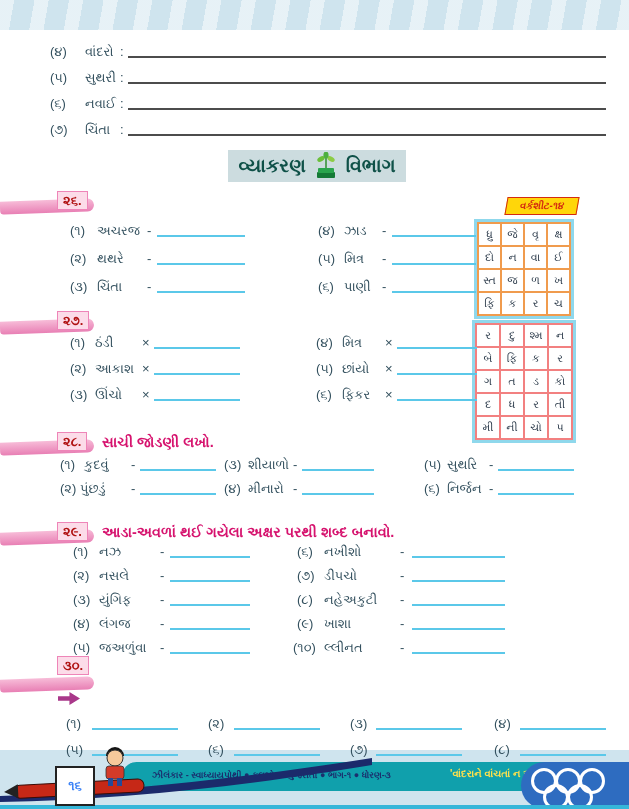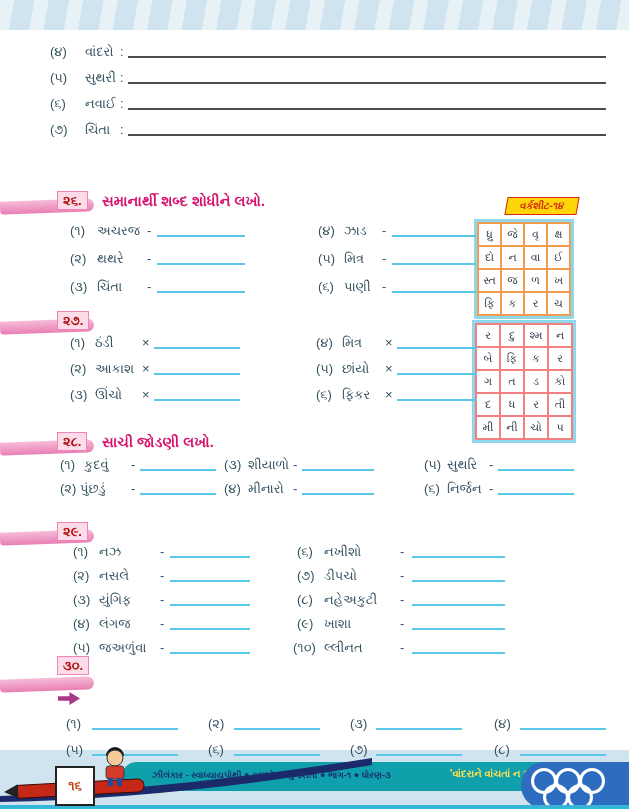--- a/index.html
+++ b/index.html
@@ -47,21 +47,21 @@
     border-radius:15px 0 0 15px;}
   .fseries{position:absolute;left:152px;top:770px;width:292px;height:14px;overflow:hidden;
     font-size:9px;font-weight:bold;color:#1b2f6e;white-space:nowrap;}
   .flesson{position:absolute;left:450px;top:768px;width:106px;height:16px;overflow:hidden;
     font-size:10px;font-weight:bold;color:#ffe14d;white-space:nowrap;}
   .rings{position:absolute;right:0;top:762px;width:108px;height:47px;background:#2e6cc0;
     border-radius:26px 0 0 26px;}
   .rings i{position:absolute;width:20px;height:20px;border:3px solid #fff;border-radius:50%;}
   .pagebox{position:absolute;left:55px;top:766px;width:36px;height:36px;background:#fff;
     border:2px solid #222;display:flex;align-items:center;justify-content:center;
-    font-size:13px;font-weight:bold;color:#c2410c;z-index:3;}
+    font-size:13px;font-weight:bold;color:#3b82f6;z-index:3;}
   .fwave{position:absolute;left:0;top:740px;width:380px;height:69px;z-index:2;}
   .bstrip{position:absolute;left:0;top:805px;width:629px;height:4px;background:#35b6d9;}
 </style>
 </head>
 <body>
 
 <div class="page">
   <div class="top-band"></div>
   <div class="bottom-band"></div>
 
@@ -83,20 +83,32 @@
     <span class="s" style="left:120px">:</span>
     <div class="ln dark" style="left:128px;top:12px;width:478px"></div>
   </div>
   <div class="it" style="top:122px">
     <span class="n" style="left:50px">(૭)</span>
     <span class="w" style="left:85px">ચિંતા</span>
     <span class="s" style="left:120px">:</span>
     <div class="ln dark" style="left:128px;top:12px;width:478px"></div>
   </div>
 
+  <div class="vy-box">
+    <span>વ્યાકરણ</span>
+    <svg width="26" height="28" viewBox="0 0 26 28">
+      <rect x="4" y="20" width="18" height="6" rx="1" fill="#157a36"></rect>
+      <rect x="5" y="16" width="16" height="5" rx="1" fill="#2aa54d"></rect>
+      <path d="M13,16 L13,5" stroke="#2f8f2f" stroke-width="1.5" fill="none"></path>
+      <ellipse cx="8" cy="7" rx="4" ry="2.4" fill="#6abf3a" transform="rotate(-30 8 7)"></ellipse>
+      <ellipse cx="18" cy="7" rx="4" ry="2.4" fill="#8ccc45" transform="rotate(30 18 7)"></ellipse>
+      <ellipse cx="13" cy="3" rx="2.6" ry="3.4" fill="#4caf3f"></ellipse>
+    </svg>
+    <span>વિભાગ</span>
+  </div>
 
   <div class="wbadge">વર્કશીટ-૧૪</div>
   <div class="grid grid1">
     <span>ધ્રુ</span>
       <span>જે</span>
       <span>વૃ</span>
       <span>ક્ષ</span>
     <span>દો</span>
       <span>ન</span>
       <span>વા</span>
@@ -128,21 +140,20 @@
       <span>ર</span>
       <span>તી</span>
     <span>મી</span>
       <span>ની</span>
       <span>ચો</span>
       <span>પ</span>
   </div>
 
   <div class="swoosh" style="top:200px"></div>
   <div class="exbadge" style="left:57px;top:191px">૨૬.</div>
-  <div class="extitle" style="left:102px;top:193px">સમાનાર્થી શબ્દ શોધીને લખો.</div>
   <div class="it" style="top:223px">
     <span class="n" style="left:70px">(૧)</span>
       <span class="w" style="left:97px">અચરજ</span>
       <span class="s" style="left:147px">-</span>
     <div class="ln" style="left:157px;top:12px;width:88px"></div>
     <span class="n" style="left:318px">(૪)</span>
       <span class="w" style="left:344px">ઝાડ</span>
       <span class="s" style="left:356px;left:382px">-</span>
     <div class="ln" style="left:392px;top:12px;width:84px"></div>
   </div>
@@ -227,20 +238,21 @@
       <span class="s" style="left:293px">-</span>
     <div class="ln" style="left:302px;top:12px;width:72px"></div>
     <span class="n" style="left:424px">(૬)</span>
       <span class="w" style="left:447px">નિર્જન</span>
       <span class="s" style="left:489px">-</span>
     <div class="ln" style="left:498px;top:12px;width:76px"></div>
   </div>
 
   <div class="swoosh" style="top:531px"></div>
   <div class="exbadge" style="left:57px;top:522px">૨૯.</div>
+  <div class="extitle" style="left:102px;top:524px">આડા-અવળાં થઈ ગયેલા અક્ષર પરથી શબ્દ બનાવો.</div>
   <div class="it" style="top:544px">
     <span class="n" style="left:73px">(૧)</span>
       <span class="w" style="left:99px">નઝ</span>
       <span class="s" style="left:160px">-</span>
     <div class="ln" style="left:170px;top:12px;width:80px"></div>
     <span class="n" style="left:297px">(૬)</span>
       <span class="w" style="left:324px">નખીશો</span>
       <span class="s" style="left:400px">-</span>
     <div class="ln" style="left:412px;top:12px;width:93px"></div>
   </div>

